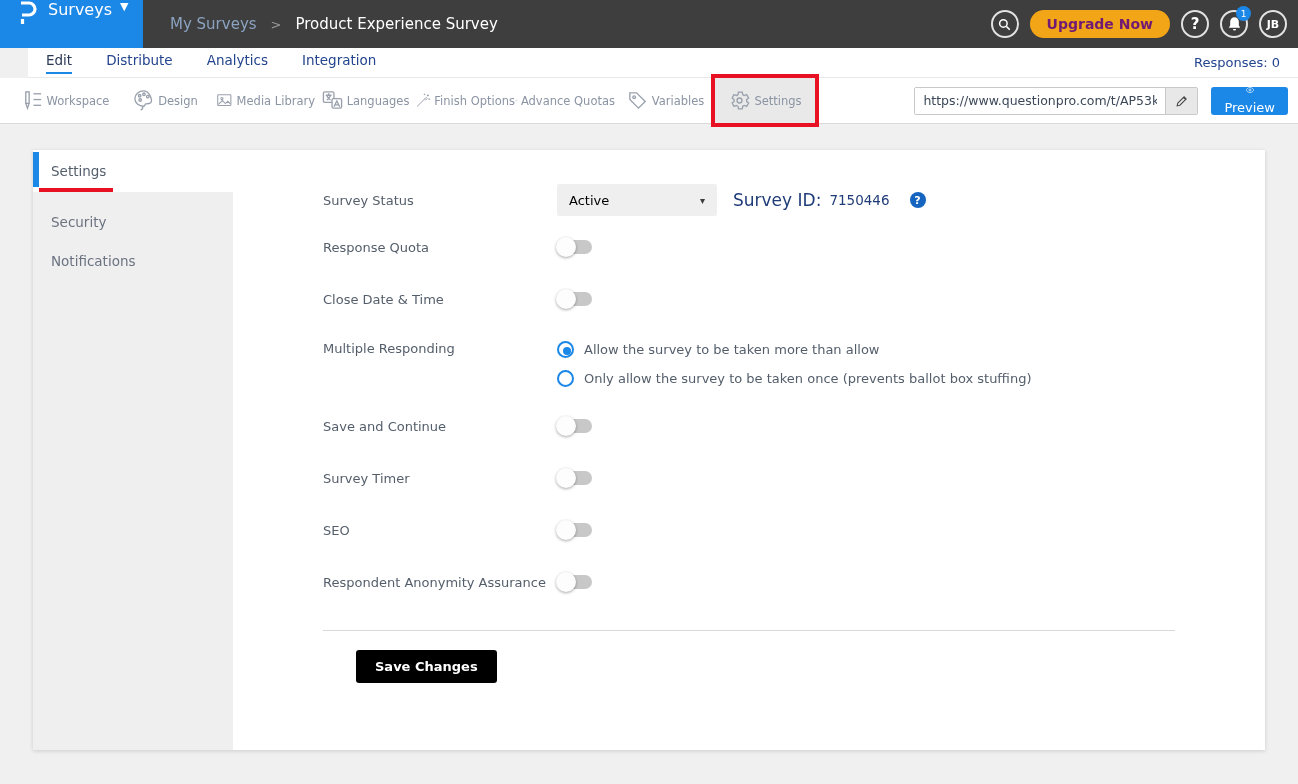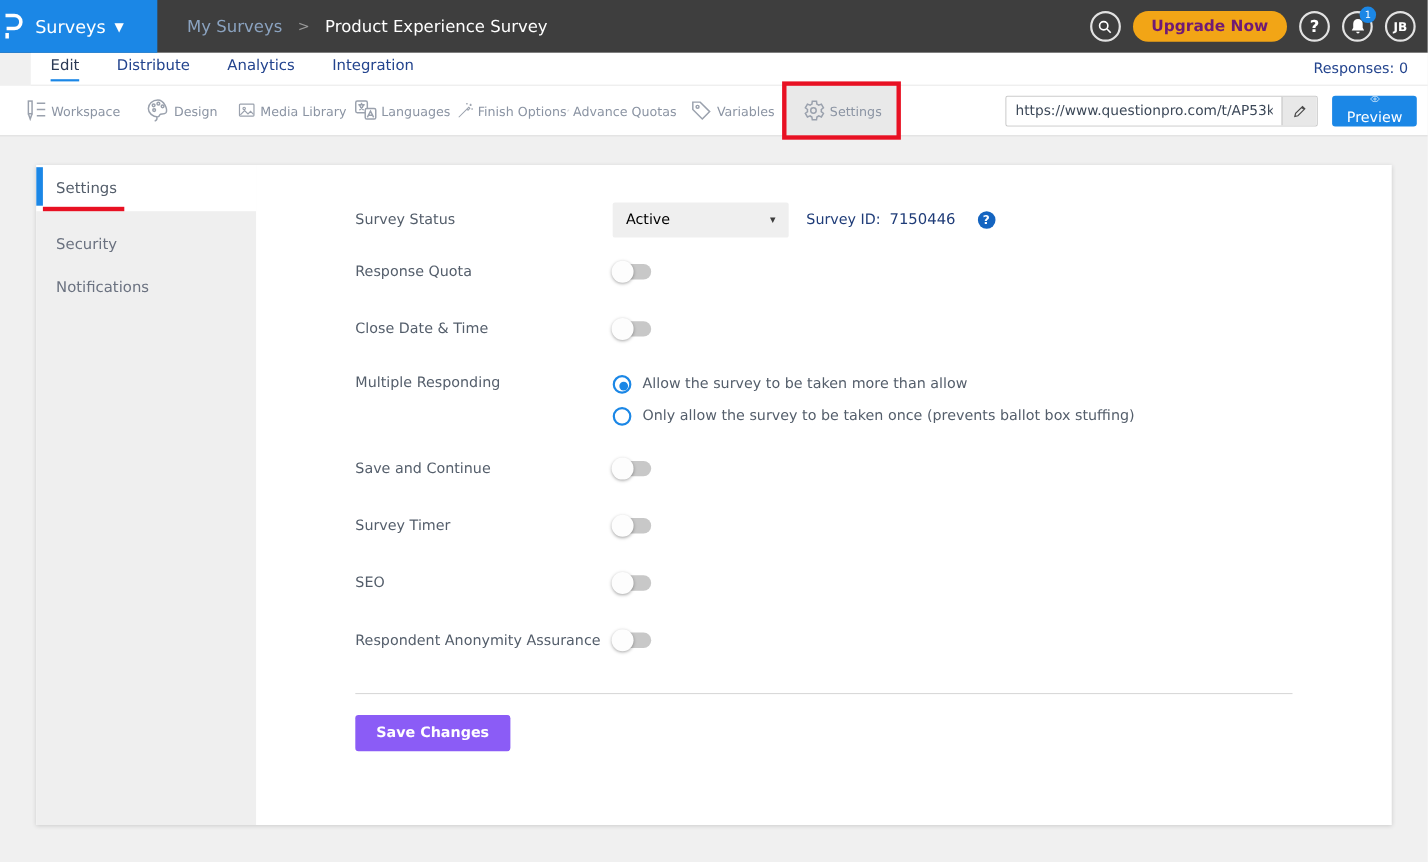--- a/index.html
+++ b/index.html
@@ -1,21 +1,21 @@
 <!DOCTYPE html>
 <html><head>
 <meta charset="utf-8">
 <style>
   * { margin:0; padding:0; box-sizing:border-box; }
   html,body { width:1298px; height:784px; }
   body { font-family:"DejaVu Sans","Liberation Sans",sans-serif; background:#f0f0f0; overflow:hidden; }
 
   
   .header { height:48px; background:#3e3e3e; display:flex; align-items:center; }
-  .brand { width:143px; height:48px; background:#1b87e6; display:flex; align-items:center; padding-left:0; cursor:pointer; }
+  .brand { width:143px; height:48px; background:#1b87e6; display:flex; align-items:flex-start; padding-left:16px; cursor:pointer; }
   .brand .logo { width:24px; height:26px; margin-right:8px; }
   .brand .product { color:#fff; font-size:16px; }
   .brand .caret { color:#fff; font-size:11px; margin-left:8px; }
   .breadcrumb { display:flex; align-items:center; margin-left:27px; }
   .crumb-parent { color:#8ba3c0; font-size:15px; cursor:pointer; }
   .crumb-sep { color:#9a9a9a; font-size:13px; margin:0 14px; }
   .crumb-current { color:#ffffff; font-size:15px; }
   .header-right { margin-left:auto; display:flex; align-items:center; gap:11px; padding-right:11px; }
   .hicon { width:28px; height:28px; border:2px solid rgba(255,255,255,.85); border-radius:50%;
            display:flex; align-items:center; justify-content:center; color:#fff; cursor:pointer; position:relative; }
@@ -64,40 +64,40 @@
   .frow { display:flex; align-items:center; }
   .flabel { width:234px; font-size:13px; color:#545e6b; flex-shrink:0; }
   .frow.top-align { align-items:flex-start; }
 
   .status-row { margin-bottom:21px; }
   .dropdown { width:160px; height:32px; background:#efefef; border-radius:2px; display:flex; align-items:center;
               justify-content:space-between; padding:0 12px; cursor:pointer; }
   .dropdown .dval { font-size:13px; color:#000000; }
   .dropdown .dcaret { font-size:10px; color:#3c3c3c; }
   .surveyid { display:flex; align-items:center; margin-left:16px; }
-  .sid-label { font-size:13px; color:#1f3c78;text-align:right; }
+  .sid-label { font-size:17px; color:#1f3c78;text-align:right; }
   .sid-value { font-size:13.5px; color:#1f3c78; margin-left:8px; }
   .help-dot { width:16px; height:16px; border-radius:50%; background:#1464c0; color:#fff; font-size:11px; font-weight:bold;
               display:flex; align-items:center; justify-content:center; margin-left:20px; cursor:pointer; }
 
   .toggle-row { height:20px; margin-bottom:32px; }
   .toggle { position:relative; width:35px; height:14px; background:#c8c8c8; border-radius:7px; cursor:pointer; }
   .toggle .knob { position:absolute; left:-1px; top:-3px; width:20px; height:20px; border-radius:50%;
                   background:#fdfdfd; box-shadow:0 1px 3px rgba(0,0,0,.35); }
 
   .multi-row { margin-bottom:29px; }
   .radio-group { display:flex; flex-direction:column; gap:12px; }
   .radio-opt { display:flex; align-items:center; gap:10px; cursor:pointer; }
   .radio { width:17px; height:17px; border:2px solid #1b87e6; border-radius:50%; position:relative; flex-shrink:0; }
   .radio.checked::after { content:""; position:absolute; left:3.5px; top:3.5px; width:8px; height:8px; border-radius:50%; background:#1b87e6; }
   .radio-label { font-size:13px; color:#545e6b; }
 
   .divider { width:852px; border-top:1px solid #d9d9d9; margin:38px 0 19px 0; }
-  .save-btn { background:#8b5cf6; color:#fff; border:none; border-radius:3px; font-size:13px; font-weight:bold;
-              padding:9px 19px; cursor:pointer; font-family:inherit; }
+  .save-btn { background:#000000; color:#fff; border:none; border-radius:3px; font-size:13px; font-weight:bold;
+              padding:9px 19px; cursor:pointer; font-family:inherit;margin-left:33px; }
 </style>
 </head>
 <body>
 
 <div class="header">
   <div class="brand">
     <svg class="logo" viewBox="0 0 24 26">
       <path d="M5 3 h8 a6 6 0 0 1 0 12 h-7" fill="none" stroke="#fff" stroke-width="3.2"></path>
       <line x1="6.5" y1="19" x2="6.5" y2="24" stroke="#fff" stroke-width="3.2"></line>
     </svg>

